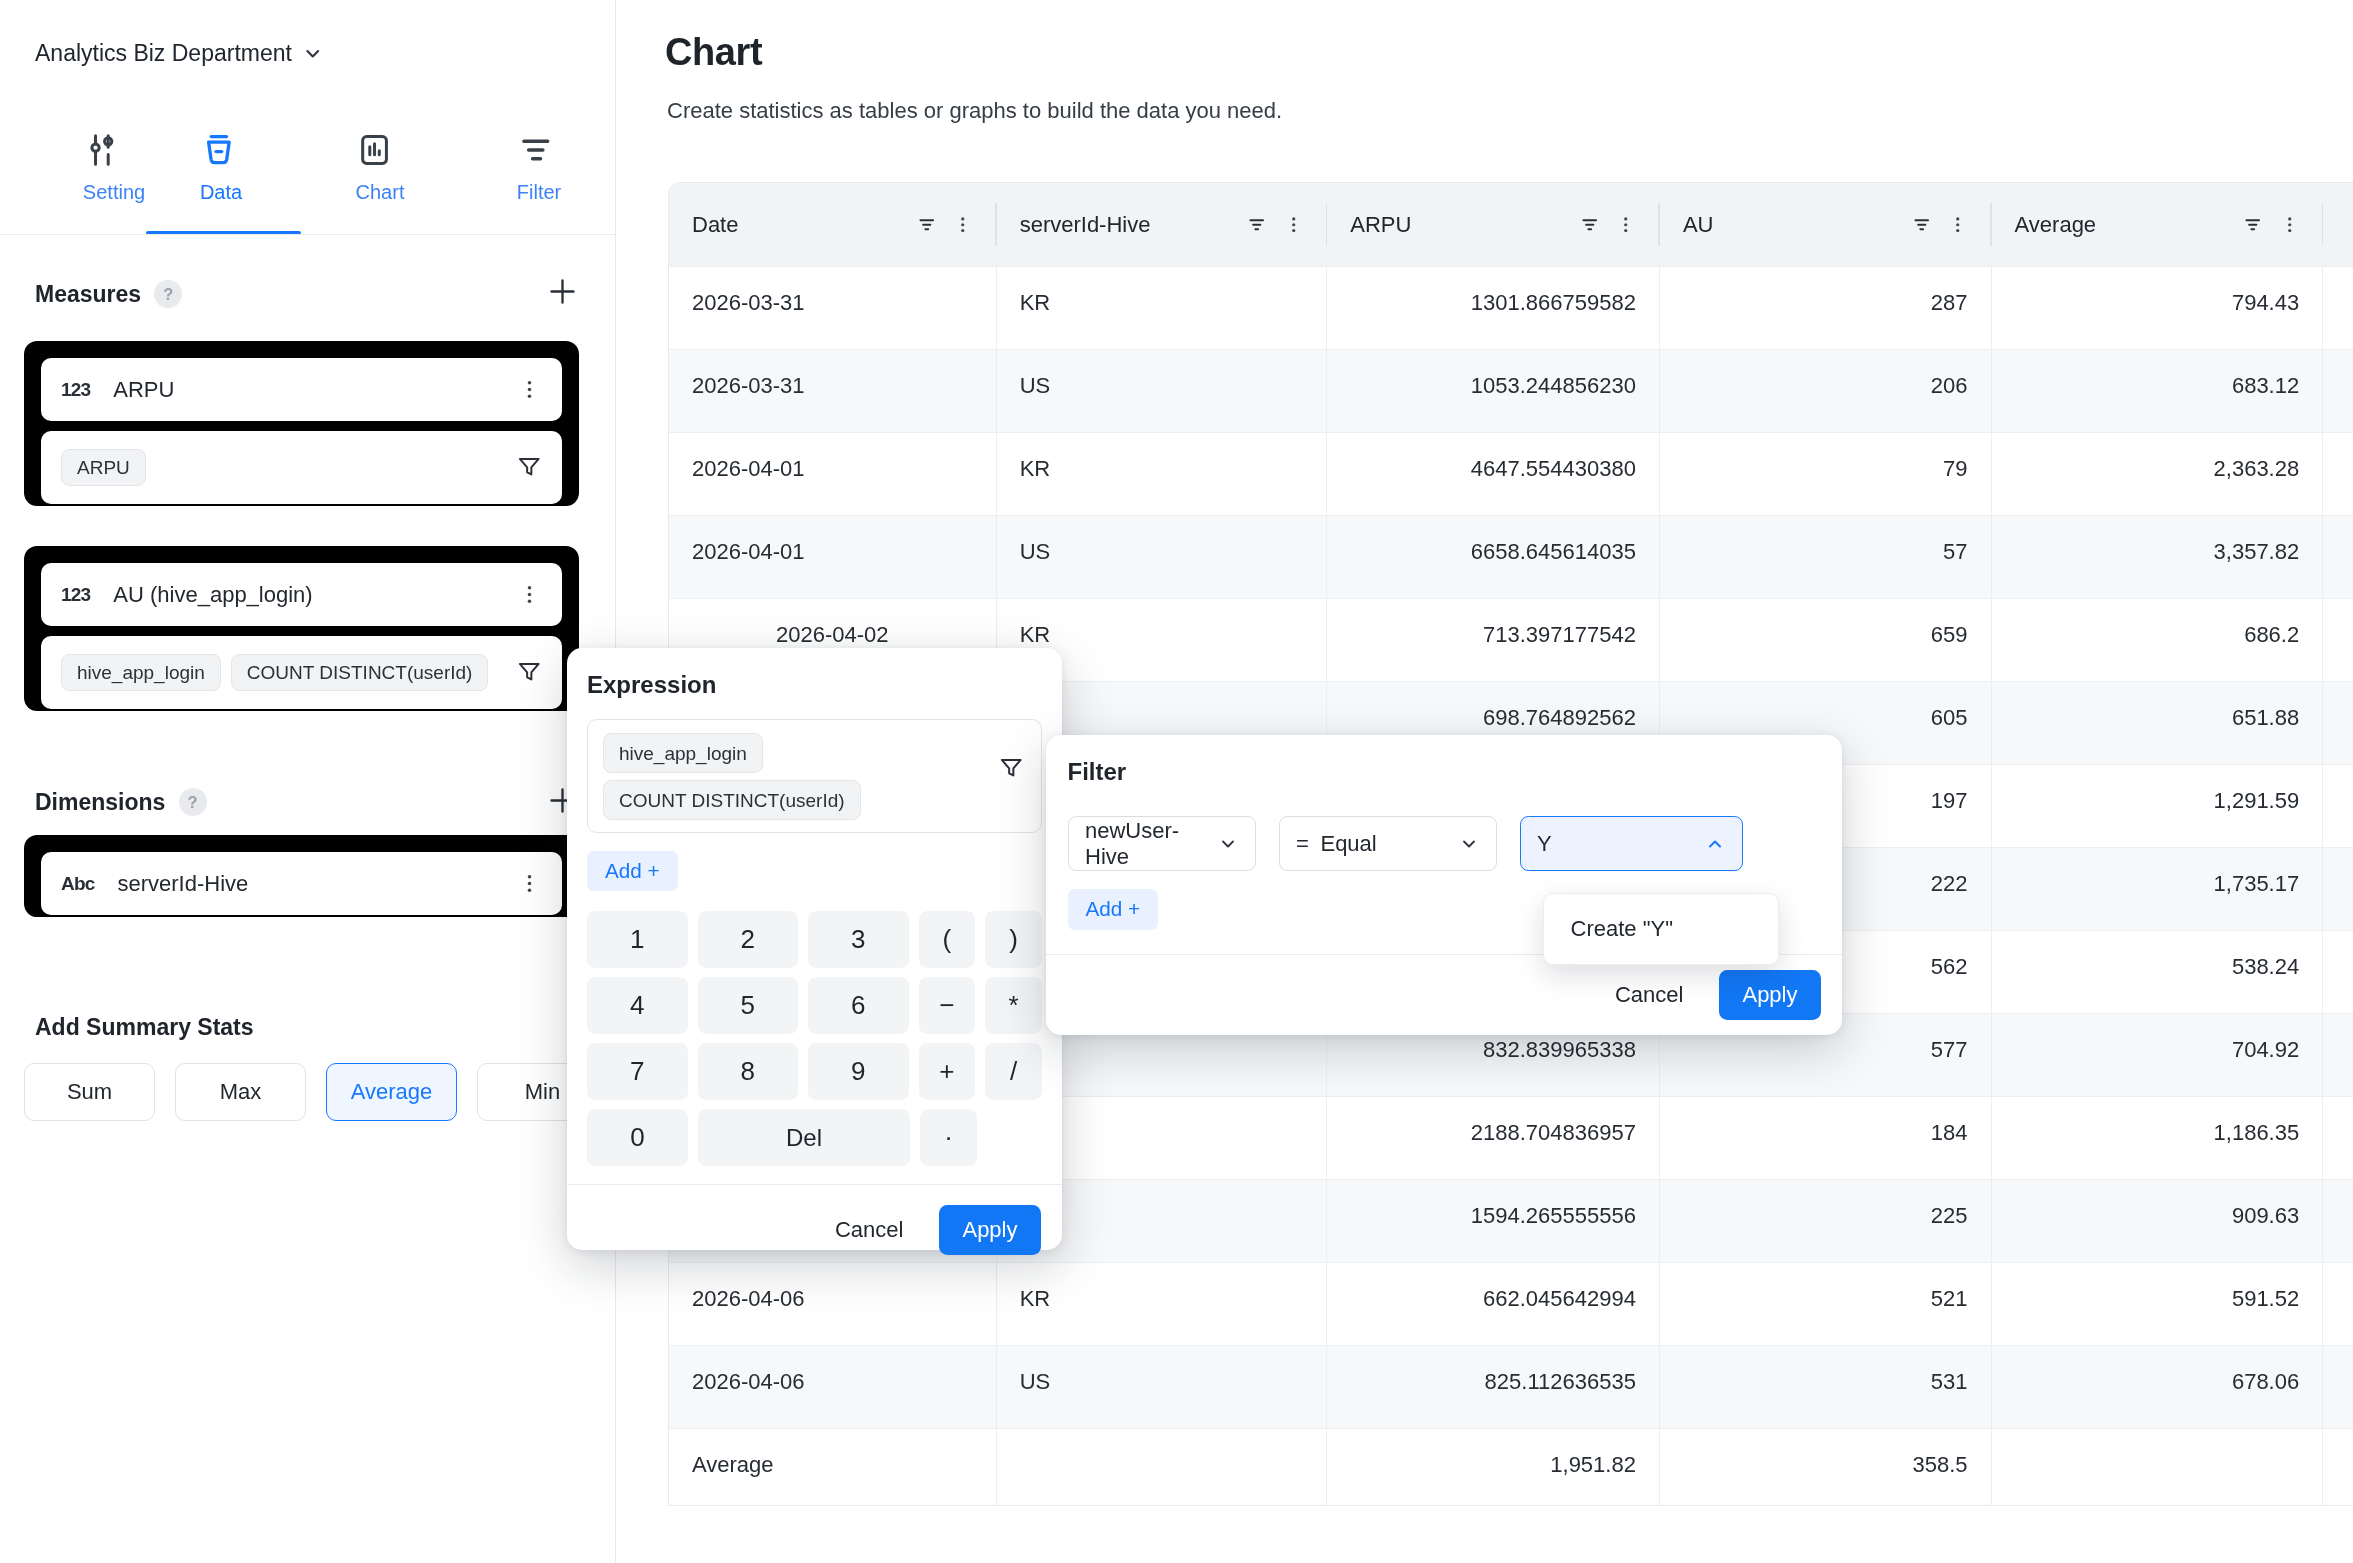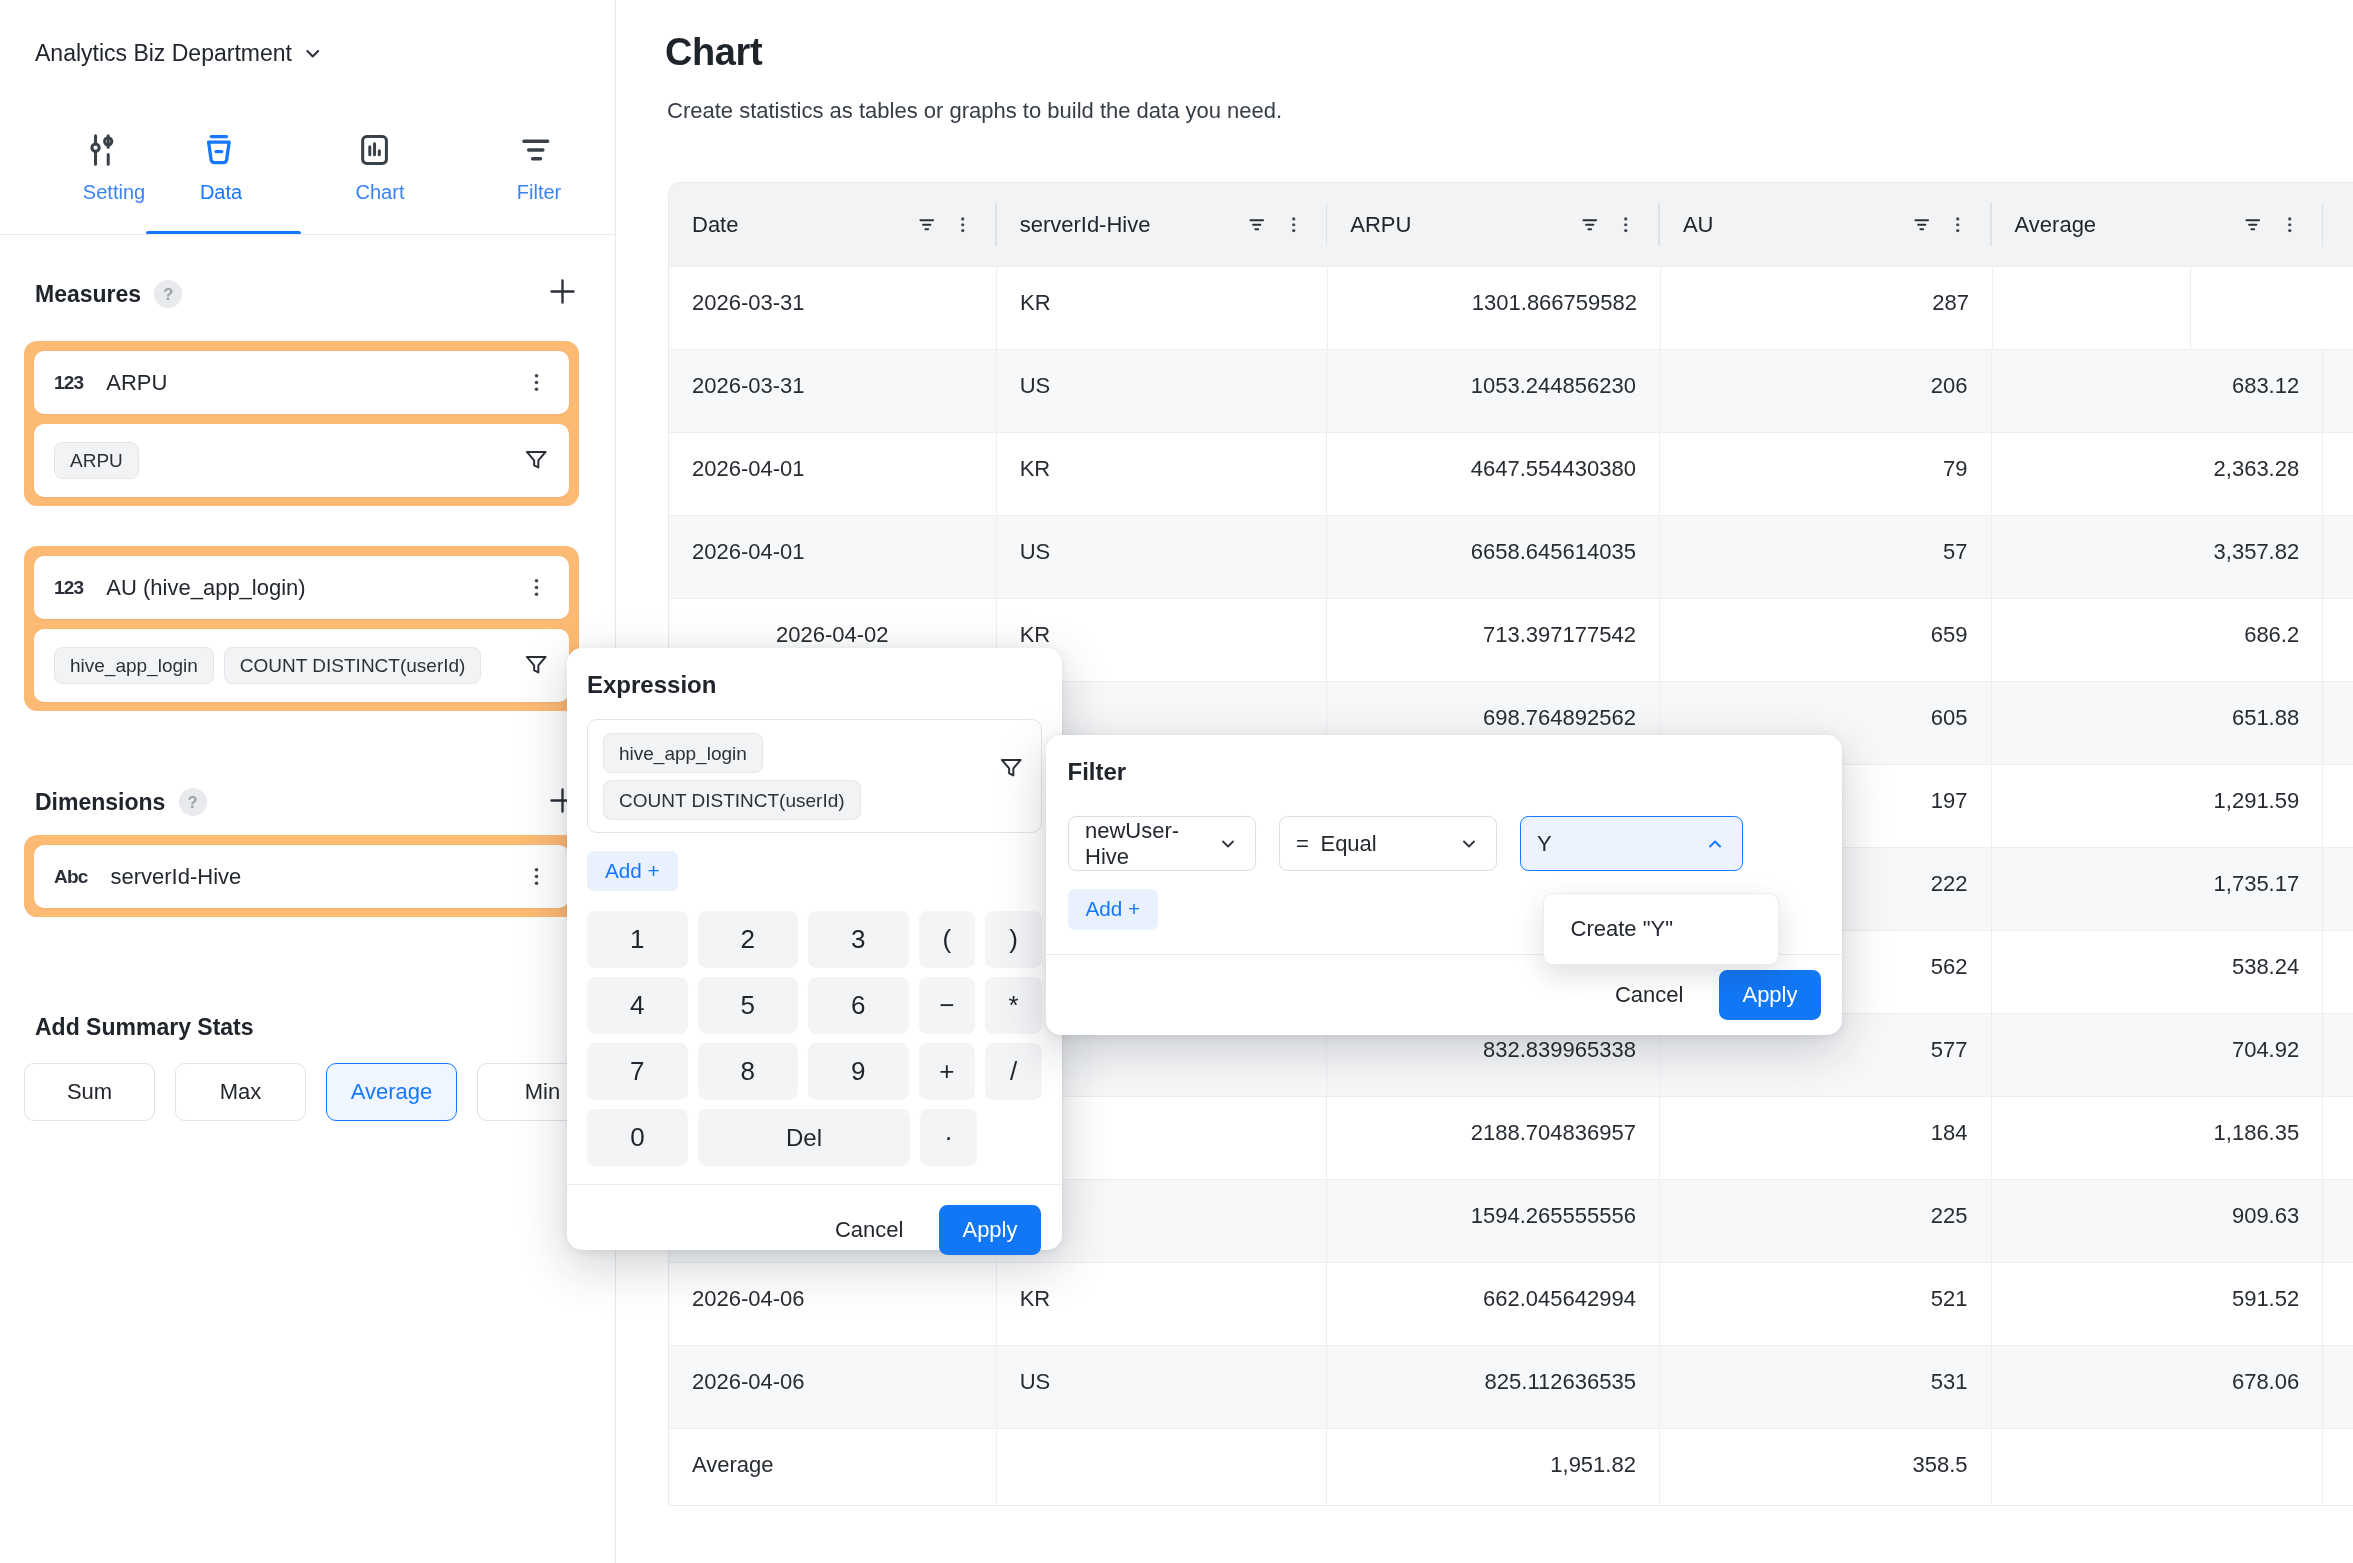--- a/index.html
+++ b/index.html
@@ -18,21 +18,21 @@
   .tab { position:absolute; top:131px; transform:translateX(-50%); text-align:center; cursor:pointer; }
   .tab .ticon { margin:0 auto; width:38px; height:38px; }
   .tab .tlabel { margin-top:11.6px; font-size:20px; color:#3b82f6; }
   .tab.active .tlabel { color:#1677ff; font-weight:500; }
   .tab-underline { position:absolute; left:146px; top:231px; width:155px; height:4.1px; background:#1677ff; border-radius:2.5px; }
 
   .sec-label { position:absolute; left:35px; display:flex; align-items:center; gap:13.2px; font-size:23px; font-weight:600; color:#20252c; }
   .help { width:28px; height:28px; border-radius:50%; background:#e9eaed; color:#9aa1a9; font-size:16.5px; font-weight:700; display:flex; align-items:center; justify-content:center; }
   .plus-btn { position:absolute; width:36px; height:36px; display:flex; align-items:center; justify-content:center; cursor:pointer; }
 
-  .group { position:absolute; left:24px; width:555px; background:#fdba74; border-radius:13.2px; padding:10px; }
+  .group { position:absolute; left:24px; width:555px; background:#000000; border-radius:13.2px; padding:17px; }
   .card { background:#fff; border-radius:10px; box-shadow:0 0.8px 1.7px rgba(16,24,40,.05); display:flex; align-items:center; padding:0 20px; }
   .card.title-card { height:63px; }
   .card.chips-card { height:73px; margin-top:10px; }
   .badge { font-size:19px; font-weight:700; letter-spacing:-0.8px; color:#2a2f37; }
   .card-title { margin-left:23px; font-size:22px; color:#23282f; }
   .kebab { margin-left:auto; cursor:pointer; }
   .chip { background:#f2f3f5; border:0.8px solid #e3e5e8; border-radius:8.3px; padding:6.6px 15px; font-size:19px; color:#2c3139; white-space:nowrap; }
   .chips-wrap { display:flex; gap:10px; align-items:center; }
   .chips-card .funnel, .chips-card .kebab { margin-left:auto; }
 
@@ -328,20 +328,21 @@
           </span>
         </span>
       </div>
       <div class="th" style="width: 198px;"></div>
     </div>
     <div class="t-row ">
       <div class="td" style="width: 328px;">2026-03-31</div>
       <div class="td" style="width: 331px;">KR</div>
       <div class="td num" style="width: 333px;">1301.866759582</div>
       <div class="td num" style="width: 332px;">287</div>
+      <div class="td num" style="width: 332px;">794.43</div>
       <div class="td" style="width: 198px;"></div>
     </div>
     <div class="t-row alt">
       <div class="td" style="width: 328px;">2026-03-31</div>
       <div class="td" style="width: 331px;">US</div>
       <div class="td num" style="width: 333px;">1053.244856230</div>
       <div class="td num" style="width: 332px;">206</div>
       <div class="td num" style="width: 332px;">683.12</div>
       <div class="td" style="width: 198px;"></div>
     </div>

